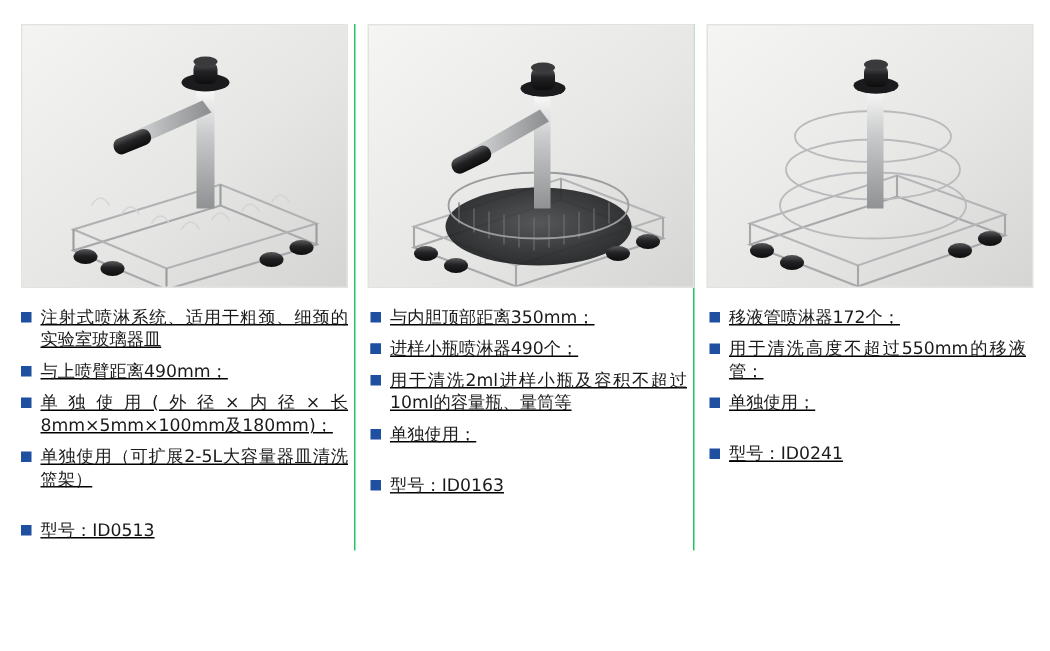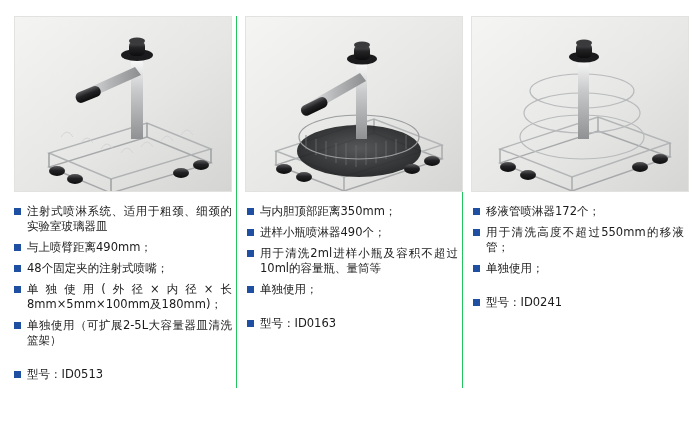--- a/index.html
+++ b/index.html
@@ -10,20 +10,21 @@
     width: 700px;
     height: 434px;
     background: #ffffff;
     font-family: "DejaVu Sans", "Liberation Sans", sans-serif;
     overflow: hidden;
   }
   .page {
     position: relative;
     width: 700px;
     height: 308px;
+    text-decoration: underline;
   }
   .columns {
     display: flex;
     flex-direction: row;
     width: 700px;
     box-sizing: border-box;
     padding: 16px 10px 0 10px;
   }
   .col {
     width: 226px;
@@ -180,21 +181,20 @@
               <ellipse cx="60" cy="162" rx="8" ry="5"></ellipse>
               <ellipse cx="166" cy="156" rx="8" ry="5"></ellipse>
               <ellipse cx="186" cy="148" rx="8" ry="5"></ellipse>
             </g>
           </svg>
         </div>
       </div>
       <ul class="caption-list">
         <li><span class="bullet"></span><span>注射式喷淋系统、适用于粗颈、细颈的实验室玻璃器皿</span></li>
         <li><span class="bullet"></span><span>与上喷臂距离490mm；</span></li>
-        <li><span class="bullet"></span><span>48个固定夹的注射式喷嘴；</span></li>
         <li><span class="bullet"></span><span>单独使用(外径×内径×长8mm×5mm×100mm及180mm)；</span></li>
         <li><span class="bullet"></span><span>单独使用（可扩展2-5L大容量器皿清洗篮架）</span></li>
         <li class="model-line"><span class="bullet"></span><span>型号：ID0513</span></li>
       </ul>
     </div>
 
     <div class="col col-2">
       <div class="photo">
         <div class="photo-inner">
           <svg class="machine" width="218" height="176" viewBox="0 0 218 176" xmlns="http://www.w3.org/2000/svg">

